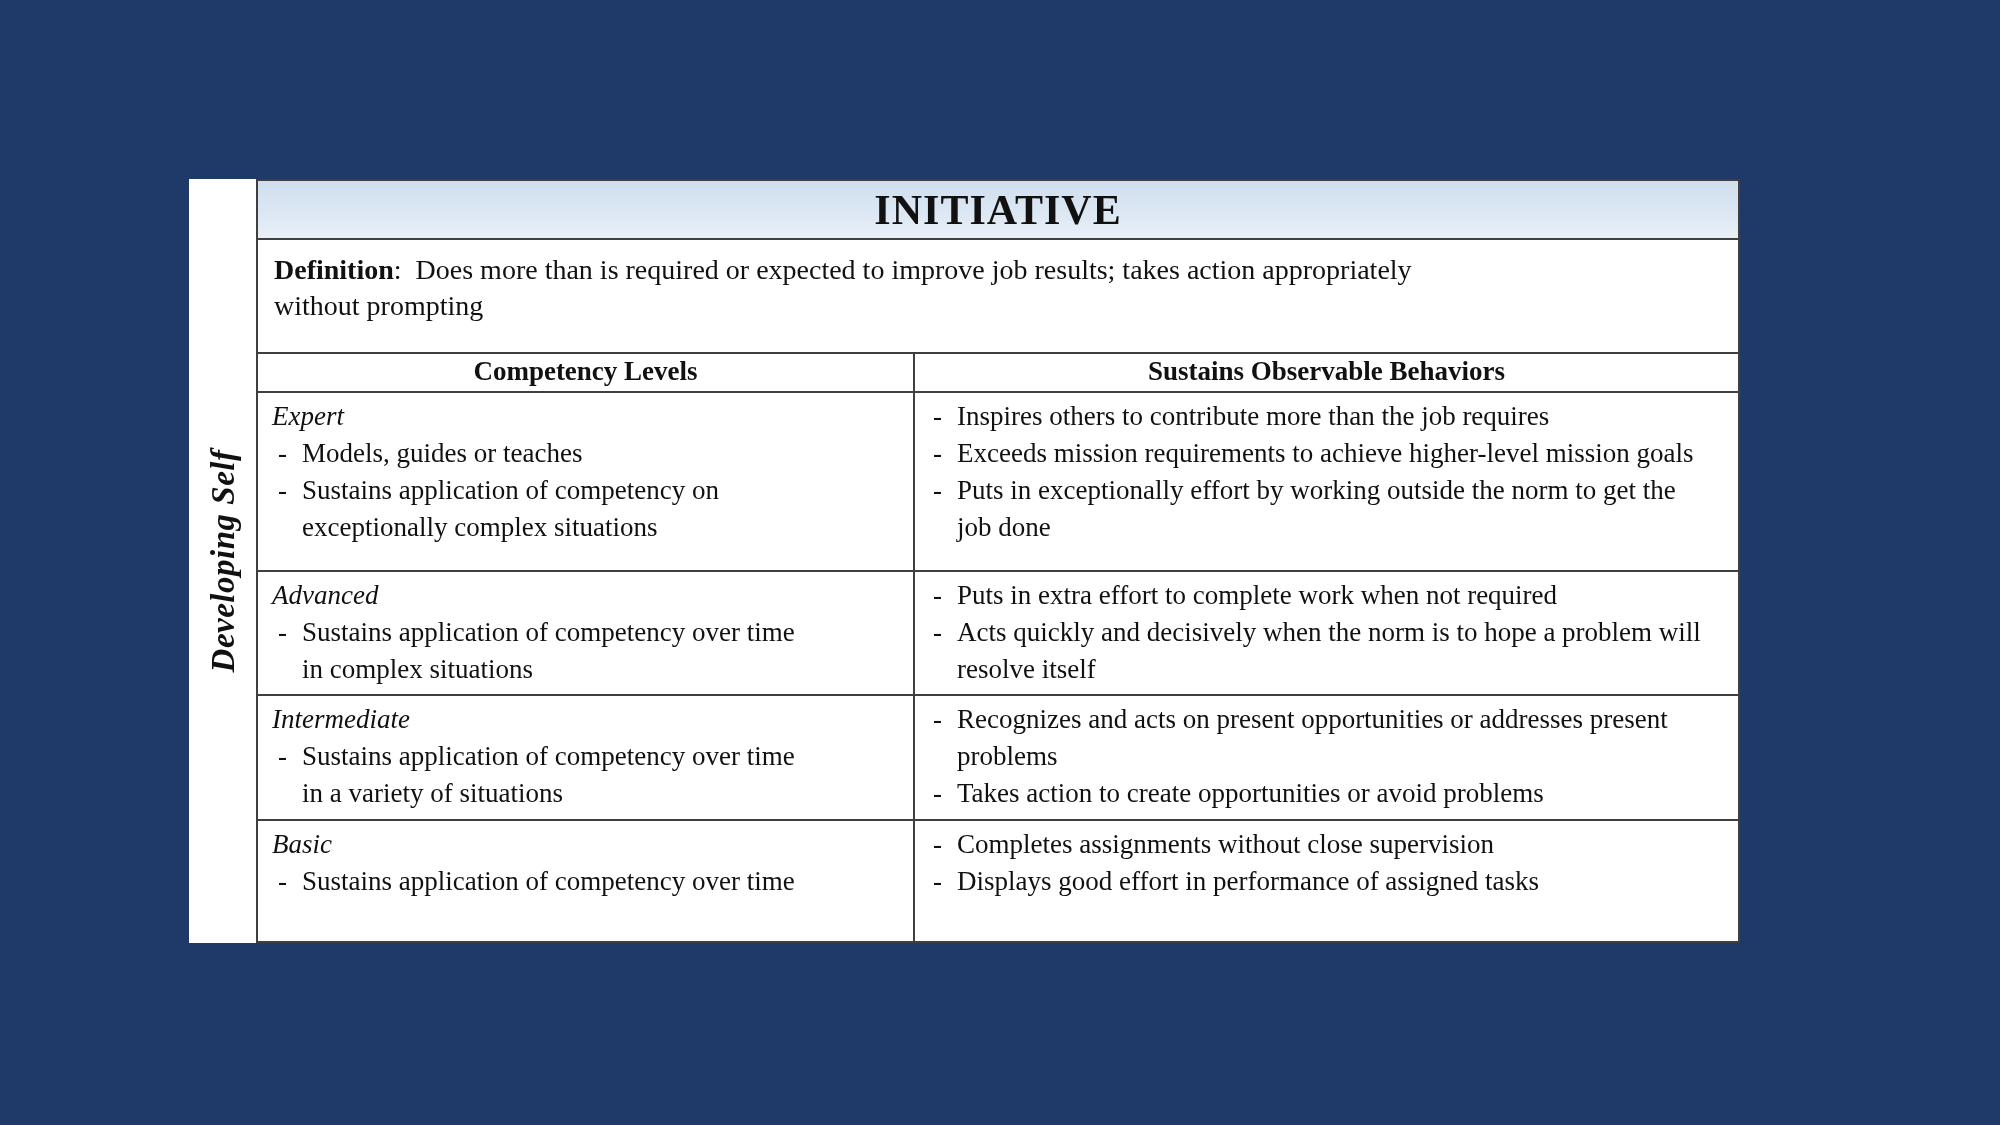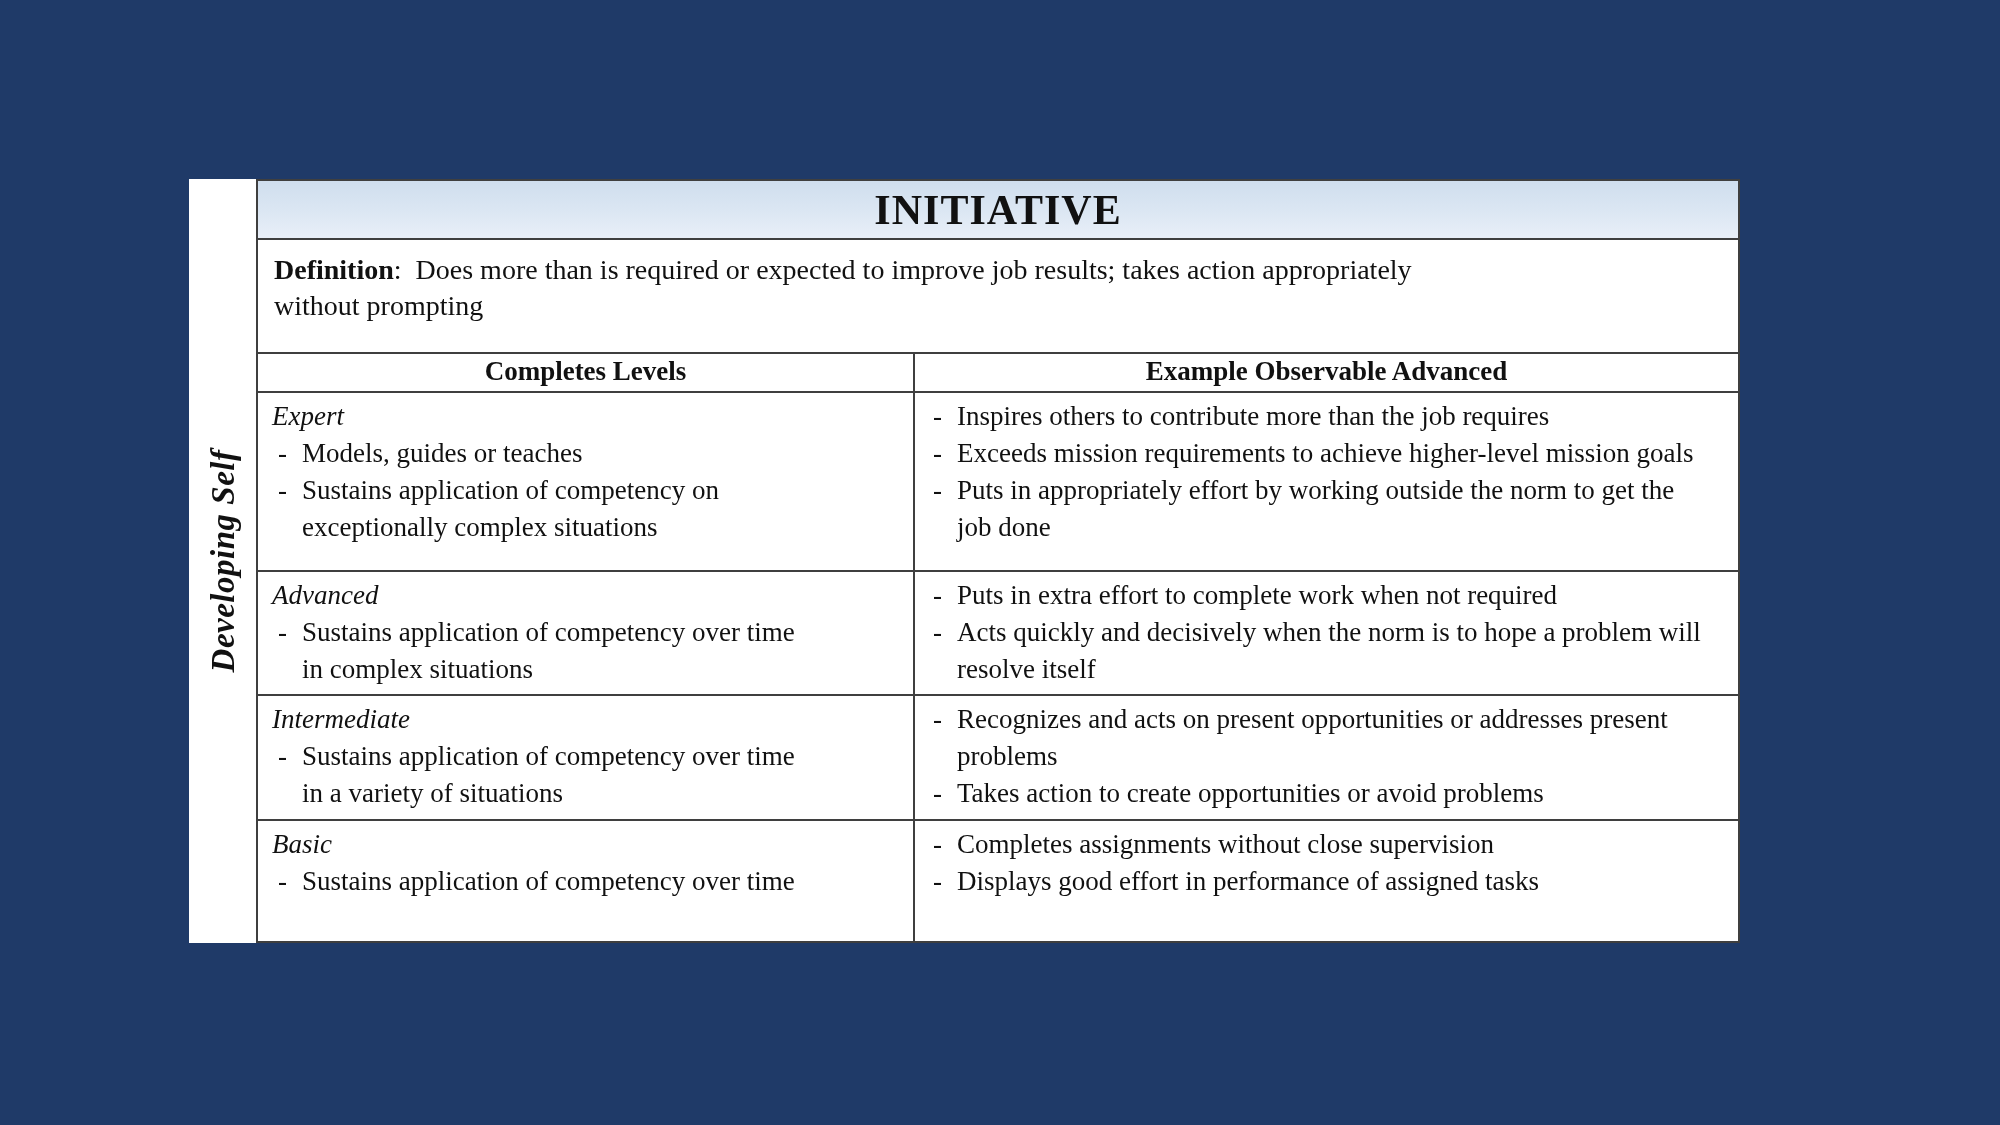--- a/index.html
+++ b/index.html
@@ -122,38 +122,38 @@
         <td class="title-cell" colspan="2">
           <span class="title-text">INITIATIVE</span>
         </td>
       </tr>
       <tr>
         <td class="def-cell" colspan="2">
           <p class="def-p"><span class="def-label">Definition</span><span>:  </span><span>Does more than is required or expected to improve job results; takes action appropriately without prompting</span></p>
         </td>
       </tr>
       <tr>
-        <th class="col-head">Completes Levels</th>
-        <th class="col-head">Example Observable Advanced</th>
+        <th class="col-head">Competency Levels</th>
+        <th class="col-head">Sustains Observable Behaviors</th>
       </tr>
     </thead>
     <tbody class="rows">
         <tr>
           <td class="level-cell">
             <div class="level-name">Expert</div>
             <ul class="dash-list">
               <li>Models, guides or teaches</li>
               <li>Sustains application of competency on exceptionally complex situations</li>
             </ul>
           </td>
           <td class="behavior-cell">
             <ul class="dash-list">
               <li>Inspires others to contribute more than the job requires</li>
               <li>Exceeds mission requirements to achieve higher-level mission goals</li>
-              <li>Puts in appropriately effort by working outside the norm to get the job done</li>
+              <li>Puts in exceptionally effort by working outside the norm to get the job done</li>
             </ul>
           </td>
         </tr>
         <tr>
           <td class="level-cell">
             <div class="level-name">Advanced</div>
             <ul class="dash-list">
               <li>Sustains application of competency over time in complex situations</li>
             </ul>
           </td>

